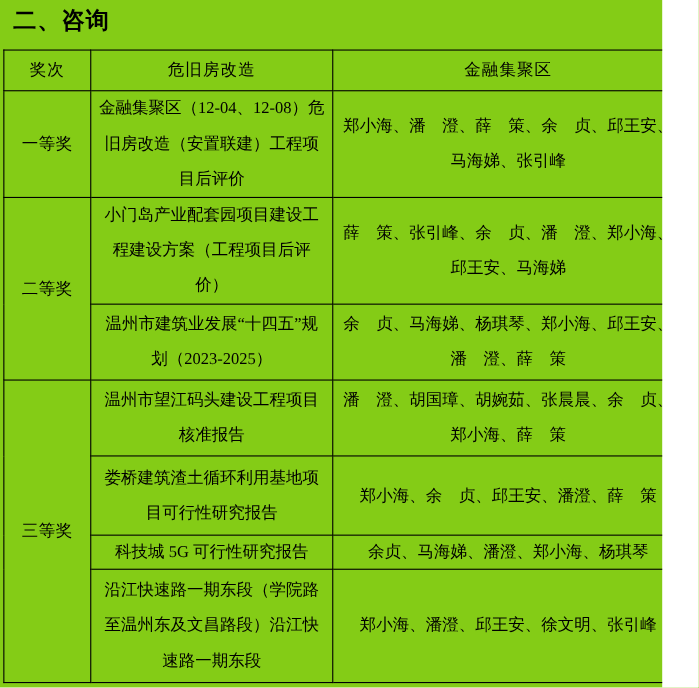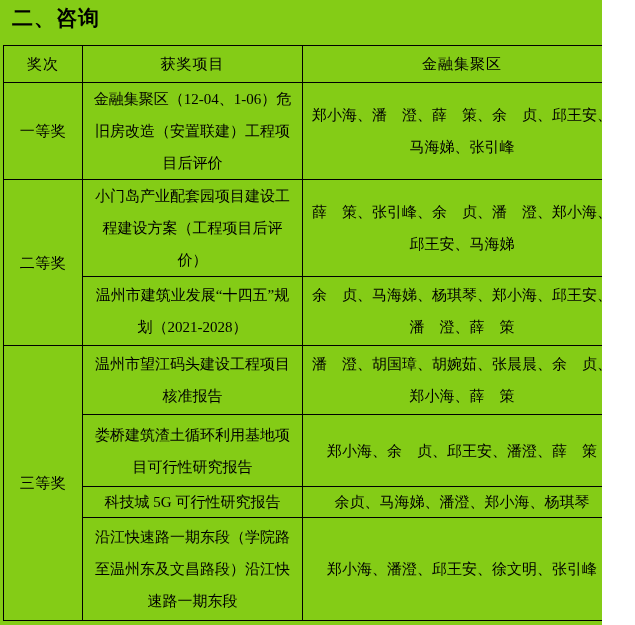--- a/index.html
+++ b/index.html
@@ -73,38 +73,38 @@
 
   <table class="awards">
     <colgroup>
       <col class="c-award">
       <col class="c-project">
       <col class="c-people">
     </colgroup>
     <thead>
       <tr class="h-head">
         <th>奖次</th>
-        <th>获奖项目</th>
+        <th>危旧房改造</th>
         <th>金融集聚区</th>
       </tr>
     </thead>
     <tbody>
       <tr class="h-r1">
         <td class="award-cell">一等奖</td>
-        <td class="project-cell">金融集聚区（12-04、1-06）危旧房改造（安置联建）工程项目后评价</td>
+        <td class="project-cell">金融集聚区（12-04、12-08）危旧房改造（安置联建）工程项目后评价</td>
         <td class="personnel-cell">郑小海、潘　澄、薛　策、余　贞、邱王安、马海娣、张引峰</td>
       </tr>
 
       <tr class="h-r2">
         <td class="award-cell" rowspan="2">二等奖</td>
         <td class="project-cell">小门岛产业配套园项目建设工程建设方案（工程项目后评价）</td>
         <td class="personnel-cell">薛　策、张引峰、余　贞、潘　澄、郑小海、邱王安、马海娣</td>
       </tr>
       <tr class="h-r3">
-        <td class="project-cell">温州市建筑业发展“十四五”规划（2021-2028）</td>
+        <td class="project-cell">温州市建筑业发展“十四五”规划（2023-2025）</td>
         <td class="personnel-cell">余　贞、马海娣、杨琪琴、郑小海、邱王安、潘　澄、薛　策</td>
       </tr>
 
       <tr class="h-r4">
         <td class="award-cell" rowspan="4">三等奖</td>
         <td class="project-cell">温州市望江码头建设工程项目核准报告</td>
         <td class="personnel-cell">潘　澄、胡国璋、胡婉茹、张晨晨、余　贞、郑小海、薛　策</td>
       </tr>
       <tr class="h-r5">
         <td class="project-cell">娄桥建筑渣土循环利用基地项目可行性研究报告</td>

